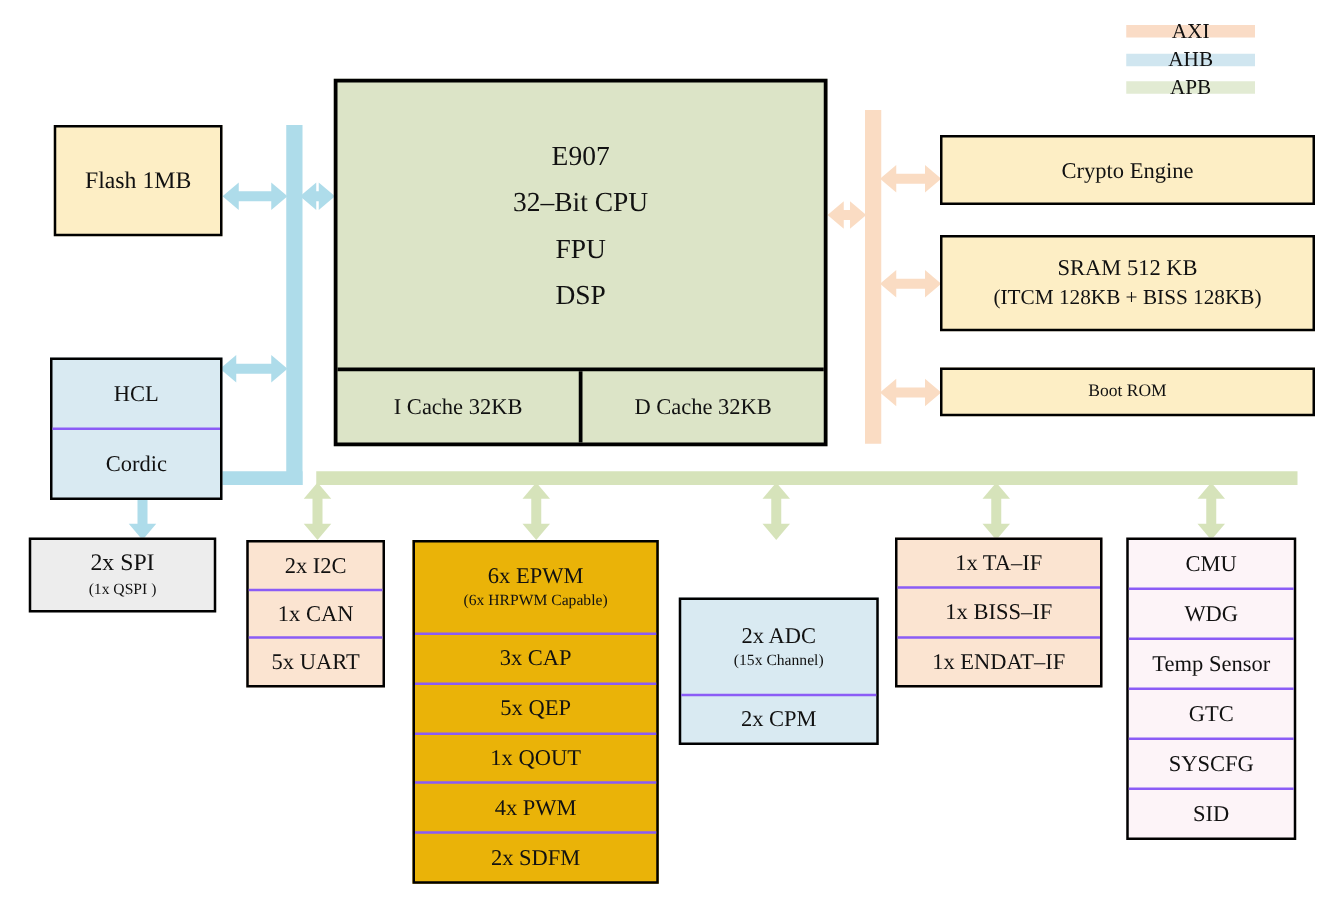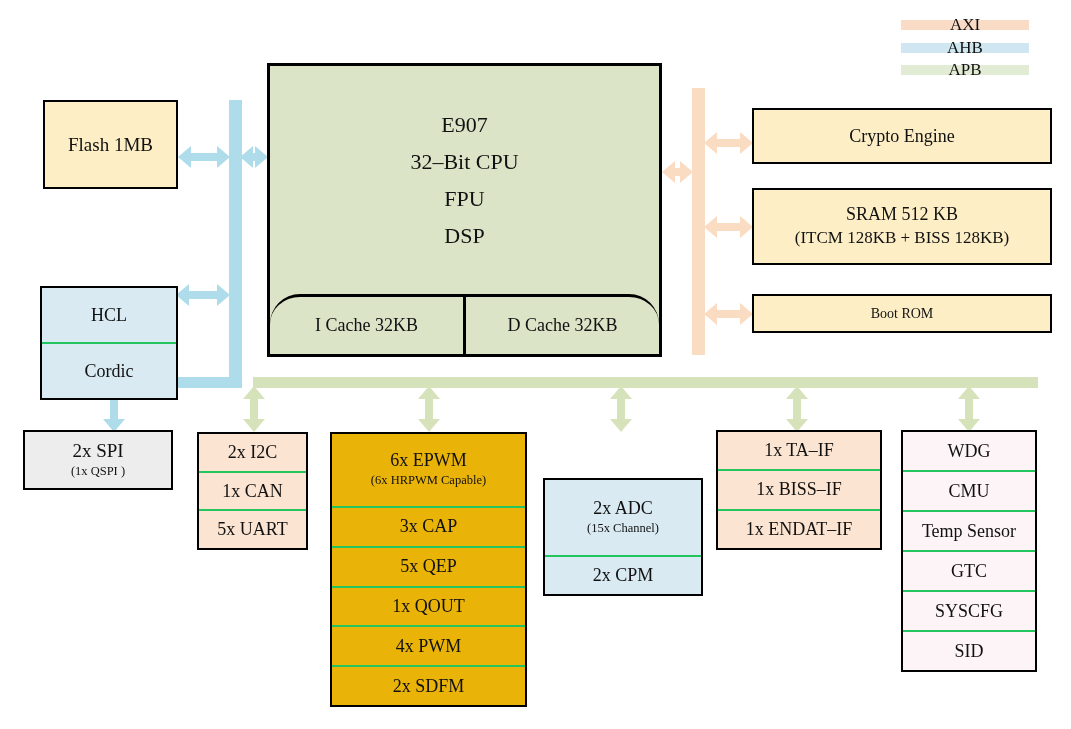--- a/index.html
+++ b/index.html
@@ -23,43 +23,43 @@
   .arr-v{position:absolute;width:22px;}
   .arr-v .shaft{position:absolute;top:11px;bottom:11px;left:50%;margin-left:-4px;width:8px;background:var(--c);}
   .arr-v::before{content:"";position:absolute;top:0;left:50%;margin-left:-11px;width:0;height:0;
     border:11px solid transparent;border-top:0;border-bottom:13px solid var(--c);}
   .arr-v::after{content:"";position:absolute;bottom:0;left:50%;margin-left:-11px;width:0;height:0;
     border:11px solid transparent;border-bottom:0;border-top:13px solid var(--c);}
   
   .box{position:absolute;border:2px solid #000;box-sizing:border-box;
     display:flex;align-items:center;justify-content:center;text-align:center;}
   .stack{position:absolute;border:2px solid #000;box-sizing:border-box;display:flex;flex-direction:column;}
-  .cell{flex:1;border-top:2px solid #22c55e;display:flex;flex-direction:column;
+  .cell{flex:1;border-top:2px solid #8b5cf6;display:flex;flex-direction:column;
     align-items:center;justify-content:center;text-align:center;font-size:18px;box-sizing:border-box;}
   .cell:first-child{border-top:none;}
   .cell.fixed{flex:0 0 auto;}
   .f-yellow{background:#fdeec5;}
   .f-blue{background:#d9eaf2;margin-top:48px;}
   .f-peach{background:#fbe4d1;}
   .f-lav{background:#eab308;}
   .f-pink{background:#fdf4f8;}
   .f-grey{background:#ededed;}
   .t-main{font-size:18px;line-height:1.25;}
   .t-big{font-size:19px;}
   .t-sub{font-size:12.5px;line-height:1.5;}
   
   #cpu{position:absolute;left:267px;top:63px;width:395px;height:294px;border:3px solid #000;
     box-sizing:border-box;background:#dce4c7;display:flex;flex-direction:column;}
   #cpu .core{flex:1;display:flex;flex-direction:column;align-items:center;justify-content:center;
     font-size:22px;line-height:37px;}
-  #cpu .cache-row{flex:0 0 57px;border-top:3px solid #000;display:flex;border-radius:30px;}
+  #cpu .cache-row{flex:0 0 57px;border-top:3px solid #000;display:flex;}
   #cpu .cache-cell{flex:1;display:flex;align-items:center;justify-content:center;font-size:18px;}
   #cpu .cache-cell + .cache-cell{border-left:3px solid #000;}
   
-  .lg-row{position:absolute;left:901px;width:128px;height:22px;
+  .lg-row{position:absolute;left:901px;width:103px;height:22px;
     display:flex;align-items:center;justify-content:center;}
   .lg-bar{position:absolute;left:0;right:0;top:6px;height:10px;z-index:0;}
   .lg-axi{background:#fadcc6;}
   .lg-ahb{background:#d0e6f0;}
   .lg-apb{background:#e2ebd3;}
   .lg-row span{position:relative;z-index:1;font-size:17px;}
 </style>
 </head>
 <body>
 
@@ -190,21 +190,21 @@
     <div class="cell">2x CPM</div>
   </div>
 
   <div class="stack f-peach" style="left:716px;top:430px;width:166px;height:120px">
     <div class="cell">1x TA–IF</div>
     <div class="cell">1x BISS–IF</div>
     <div class="cell">1x ENDAT–IF</div>
   </div>
 
   <div class="stack f-pink" style="left:901px;top:430px;width:136px;height:242px">
+    <div class="cell">CMU</div>
     <div class="cell">WDG</div>
-    <div class="cell">CMU</div>
     <div class="cell">Temp Sensor</div>
     <div class="cell">GTC</div>
     <div class="cell">SYSCFG</div>
     <div class="cell">SID</div>
   </div>
 
 </div>
 
 </body></html>

